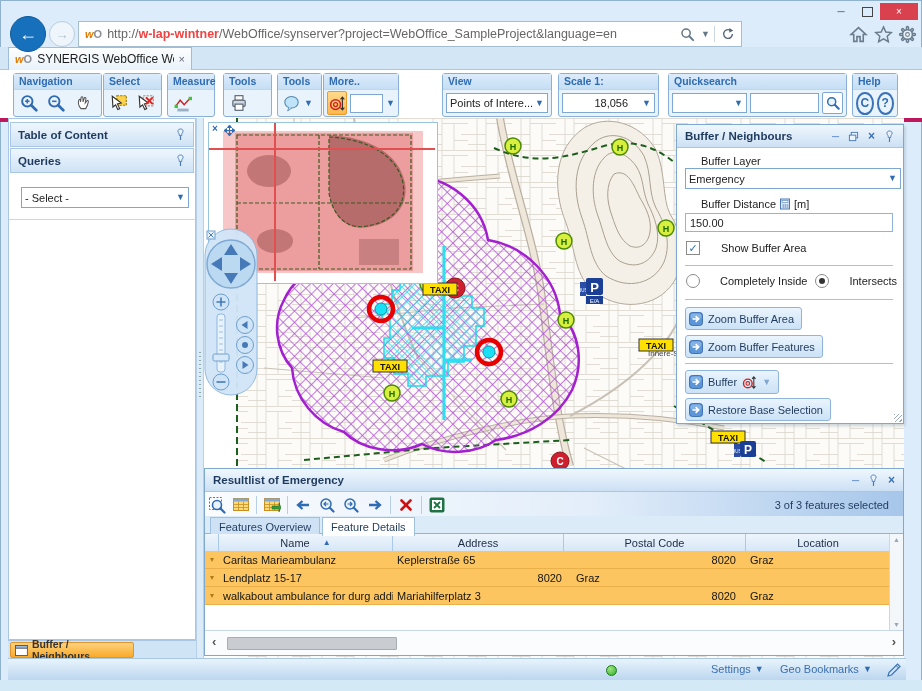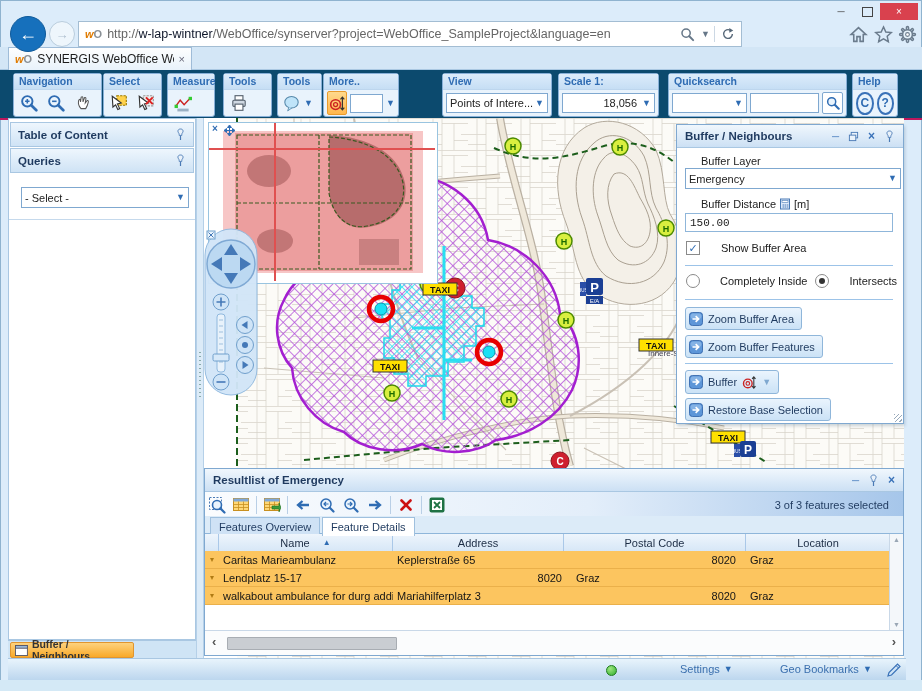--- a/index.html
+++ b/index.html
@@ -3,44 +3,44 @@
 <meta charset="utf-8">
 <style>
   html,body{margin:0;padding:0;}
   body{width:922px;height:691px;font-family:"Liberation Sans","DejaVu Sans",sans-serif;background:#d4e9f6;overflow:hidden;}
   .window{position:absolute;left:0;top:0;width:922px;height:691px;background:#dcecfa;box-shadow:inset 0 0 0 1px #8fb3cf;}
   .abs{position:absolute;}
   
   .backbtn{width:34px;height:34px;border-radius:50%;background:#1670bc;border:1px solid #0f5a9a;color:#fff;display:flex;align-items:center;justify-content:center;}
   .fwdbtn{width:24px;height:24px;border-radius:50%;border:1px solid #b9cddd;color:#aebfce;display:flex;align-items:center;justify-content:center;background:#eef6fc;}
   .urlbar{background:#fff;border:1px solid #a3bdd3;display:flex;align-items:center;font-size:12.5px;color:#666;}
-  .urlhost{color:#0f172a;font-weight:normal;}
+  .urlhost{color:#ef4444;font-weight:bold;}
   .winbtn{width:26px;height:17px;display:flex;align-items:center;justify-content:center;font-size:10px;color:#444;}
   .winbtn.close{width:38px;background:#d9414e;color:#fff;}
   .maxglyph{width:9px;height:8px;border:1px solid #444;}
   .tab{background:linear-gradient(#fdfefe,#e8f2fb);border:1px solid #9fbcd8;border-bottom:none;display:flex;align-items:center;gap:5px;font-size:12px;color:#1c1c1c;padding:0 6px;}
   .favw{color:#e07b00;font-weight:bold;font-style:italic;font-size:11px;}
   .favo{color:#8a9096;font-weight:bold;font-size:11px;}
   
-  .ribbon{background:#0c4a6e;border-bottom:2px solid #be185d;}
+  .ribbon{background:#ffffff;border-bottom:4px solid #be185d;}
   .group{position:absolute;top:3px;height:42px;border:1px solid #88b0d8;border-radius:3px;background:#e9f3fc;}
   .ghead{height:14px;background:linear-gradient(#dcecfb,#c6def4);font-size:10.5px;font-weight:bold;color:#2f6cb3;padding:1px 0 0 5px;border-bottom:1px solid #bdd6ee;white-space:nowrap;}
   .gbody{height:26px;display:flex;align-items:center;gap:3px;padding:0 3px;}
   .tbtn{width:24px;height:24px;display:flex;align-items:center;justify-content:center;border-radius:2px;}
   .tbtn.hot{background:linear-gradient(#ffd98c,#ffb74d);border:1px solid #e89b2d;width:22px;height:22px;}
   .combo{background:#fff;border:1px solid #7fa8d0;display:flex;align-items:center;font-size:11px;color:#222;padding:0 3px;justify-content:space-between;}
   .dd{color:#2f6cb3;font-size:9px;line-height:1;}
   .helpbtn{width:19px;height:19px;border-radius:50%;border:2px solid #3a72b8;background:#e8f3fc;color:#2f6cb3;font-weight:bold;font-size:12px;display:flex;align-items:center;justify-content:center;}
   
   .ptitle{height:22px;background:linear-gradient(#f0f7fd,#cce0f4);border-bottom:1px solid #a9c7e2;display:flex;align-items:center;font-size:11.5px;font-weight:bold;color:#1f3a5f;padding:0 8px;}
   .picon{color:#3a72b8;font-size:10px;margin-left:9px;}
   .sideh{background:linear-gradient(#eef6fd,#cfe3f5);border:1px solid #a9c7e2;display:flex;align-items:center;justify-content:space-between;font-size:11.5px;font-weight:bold;color:#1f3a5f;padding:0 7px;}
   .bbtn{background:linear-gradient(#eaf4fd,#cbe2f6);border:1px solid #8fb6da;border-radius:3px;display:flex;align-items:center;gap:5px;font-size:11px;color:#1f3a5f;padding:0 7px 0 3px;height:21px;}
   .lbl{font-size:11px;color:#222;padding-left:15px;}
-  .inpt{border:1px solid #8fb6da;background:#fff;font-size:11px;color:#222;font-family:Liberation Mono, monospace;padding:2px 4px;}
+  .inpt{border:1px solid #8fb6da;background:#fff;font-size:11px;color:#222;font-family:Liberation Sans, sans-serif;padding:2px 4px;}
   .hr{border-top:1px solid #9cc3e8;}
   
   .rtoolbar{background:linear-gradient(90deg,#fafcfe,#e3eefa 55%,#a6c6ea);display:flex;align-items:center;border-bottom:1px solid #b9d2ec;}
   .ricon{width:24px;height:24px;display:flex;align-items:center;justify-content:center;}
   .rsep{width:1px;height:18px;background:#b9cfe6;margin:0 3px;}
   .rtab{height:17px;display:flex;align-items:center;padding:0 8px;font-size:11px;color:#1f3a5f;border:1px solid #9fc0de;border-bottom:none;}
   .hdrcell{background:linear-gradient(#eef5fc,#d7e7f7);border-right:1px solid #aac8e8;font-size:11px;color:#1c2c44;display:flex;align-items:center;justify-content:center;height:17px;box-sizing:border-box;}
   .rowcell{font-size:11px;color:#151515;display:flex;align-items:center;height:17px;box-sizing:border-box;padding:0 4px;overflow:hidden;white-space:nowrap;}
   .orow{background:#fcc55f;border-bottom:1px solid #eab04a;display:flex;}
   .statusitem{font-size:11px;color:#3a6fae;display:flex;align-items:center;gap:4px;}
@@ -319,21 +319,21 @@
       <div class="gbody">
         <div class="combo" style="width:96px;height:18px">
           <span>Points of Intere...</span>
           <span class="dd">▼</span>
         </div>
       </div>
     </div>
     <div class="group" style="left:558px;width:99px">
       <div class="ghead">Scale 1:</div>
       <div class="gbody">
-        <div class="combo" style="width:87px;height:18px;justify-content:flex-end;gap:5px">
+        <div class="combo" style="width:87px;height:18px;justify-content:flex-end;gap:14px">
           <span>18,056</span>
           <span class="dd">▼</span>
         </div>
       </div>
     </div>
     <div class="group" style="left:668px;width:177px">
       <div class="ghead">Quicksearch</div>
       <div class="gbody">
         <div class="combo" style="width:72px;height:18px">
             <span>&nbsp;</span>
@@ -796,21 +796,21 @@
 
     <div class="abs" style="left:0;top:161px;width:698px;height:25px;background:#fbfcfd;border-top:1px solid #c9d8e8;box-sizing:border-box">
       <span class="abs" style="left:7px;top:3px;font-size:13px;color:#555;font-weight:bold">‹</span>
       <div class="abs" style="left:22px;top:6px;width:168px;height:11px;background:#c9cdd2;border:1px solid #a8adb3;border-radius:1px"></div>
       <span class="abs" style="right:7px;top:3px;font-size:13px;color:#555;font-weight:bold">›</span>
     </div>
   </div>
 
   <div class="abs" style="left:8px;top:658px;width:898px;height:22px;background:linear-gradient(#e8f4fc,#bcd6ee);border-top:1px solid #a9c7e2;display:flex;align-items:center;box-sizing:border-box">
     <div class="abs" style="left:598px;top:6px;width:9px;height:9px;border-radius:50%;background:radial-gradient(circle at 35% 30%,#9fe87f,#2fae2f);border:1px solid #1e7a1e"></div>
-    <div class="statusitem abs" style="left:672px;top:4px">
+    <div class="statusitem abs" style="left:703px;top:4px">
       <span>Settings</span>
         <span class="dd">▼</span>
     </div>
     <div class="statusitem abs" style="left:772px;top:4px">
       <span>Geo Bookmarks</span>
         <span class="dd">▼</span>
     </div>
     <svg class="abs" width="16" height="16" style="left:878px;top:3px">
         <use href="#sym-pen"></use>
       </svg>

